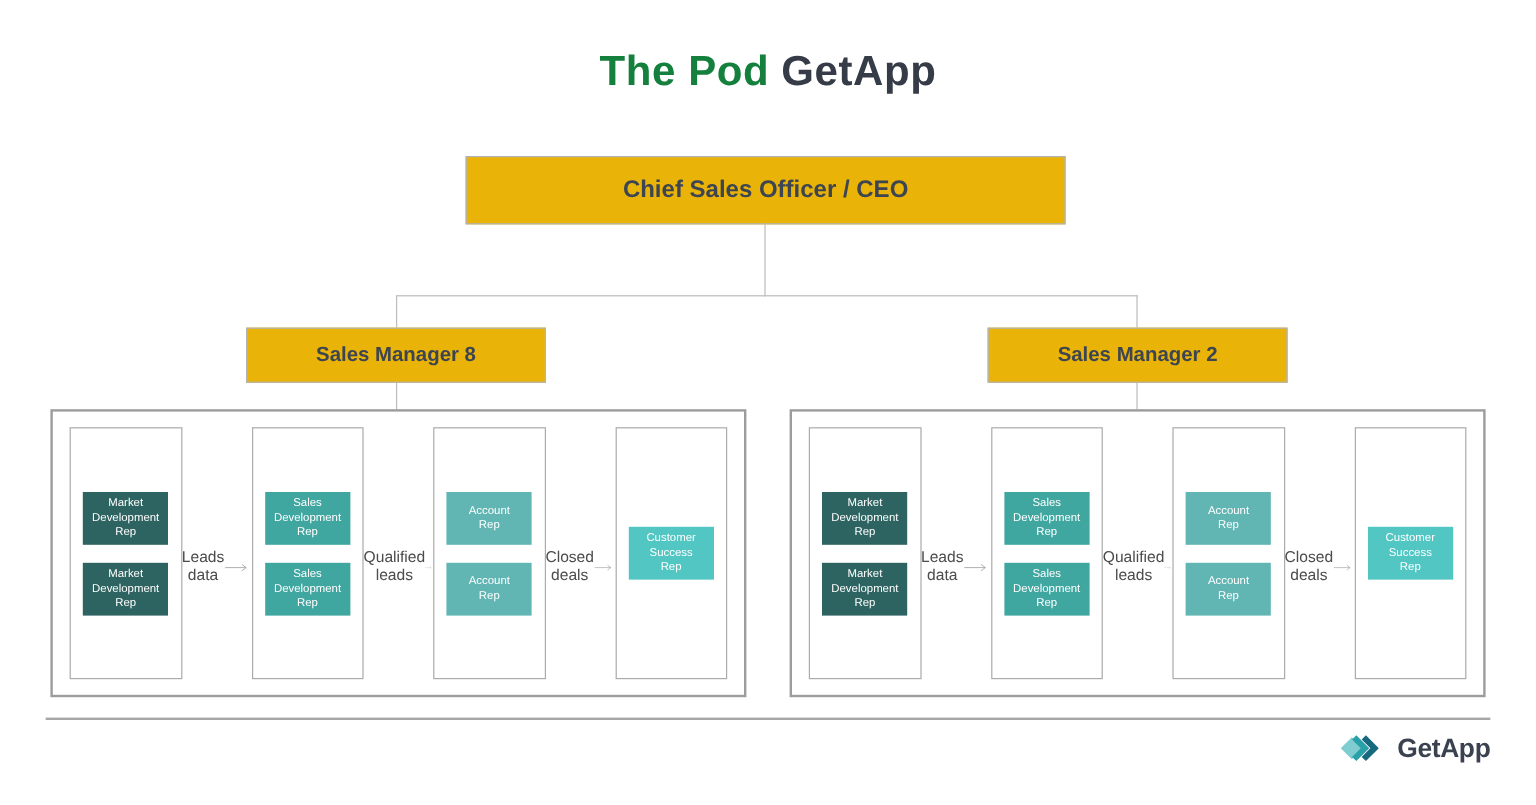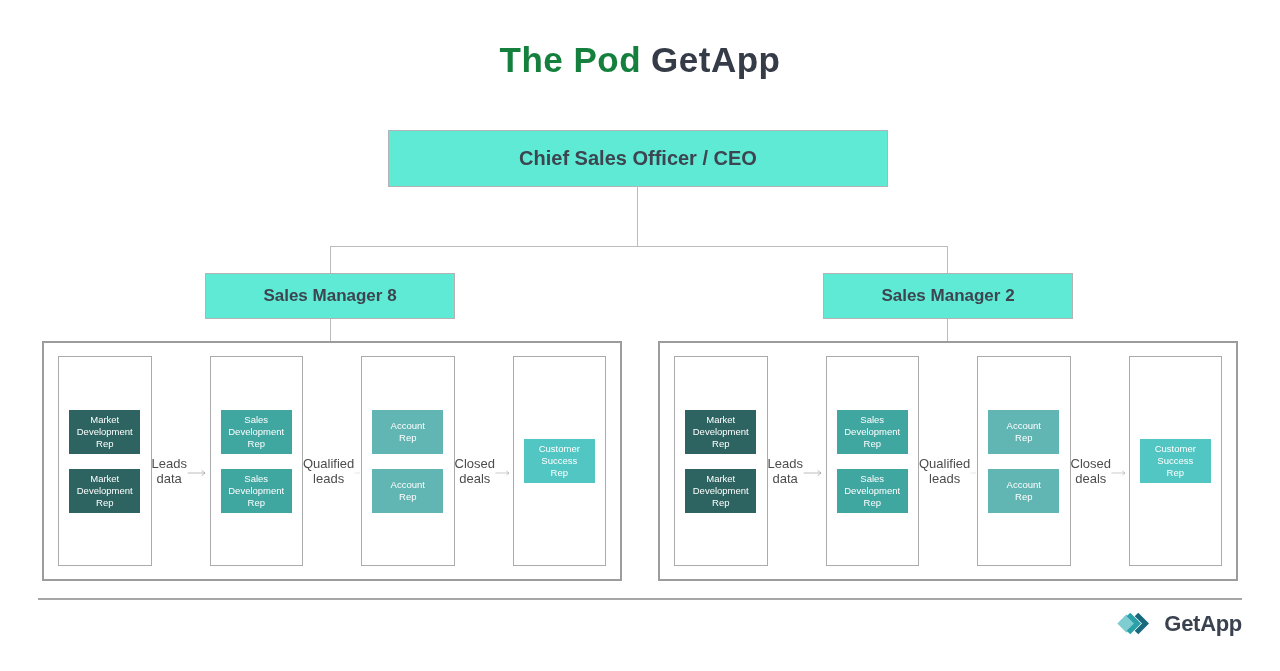--- a/index.html
+++ b/index.html
@@ -4,21 +4,21 @@
 <style>
   html,body{margin:0;padding:0;background:#fff;}
   .canvas{position:relative;width:1280px;height:671px;background:#ffffff;
           font-family:"Liberation Sans",sans-serif;overflow:hidden;}
 
   .title{position:absolute;top:40px;left:0;width:100%;text-align:center;
          font-size:35px;font-weight:bold;letter-spacing:.5px;}
   .title .hl{color:#15803d;}
   .title .rest{color:#353c47;margin-left:10px;}
 
-  .obox{position:absolute;background:#5eead4;border:1px solid #b3b3b3;
+  .obox{position:absolute;background:#eab308;border:1px solid #b3b3b3;
         display:flex;align-items:center;justify-content:center;
         color:#3d4550;font-weight:bold;box-sizing:border-box;}
   .ceo{left:388px;top:130px;width:500px;height:57px;font-size:20px;}
   .mgr{top:273px;width:250px;height:46px;font-size:17px;}
   .mgr1{left:205px;}
   .mgr2{left:823px;}
 
   .cline{position:absolute;background:#bcbcbc;}
   .ln-ceo-v{left:637px;top:186px;width:1px;height:61px;}
   .ln-h{left:330px;top:246px;width:618px;height:1px;}

